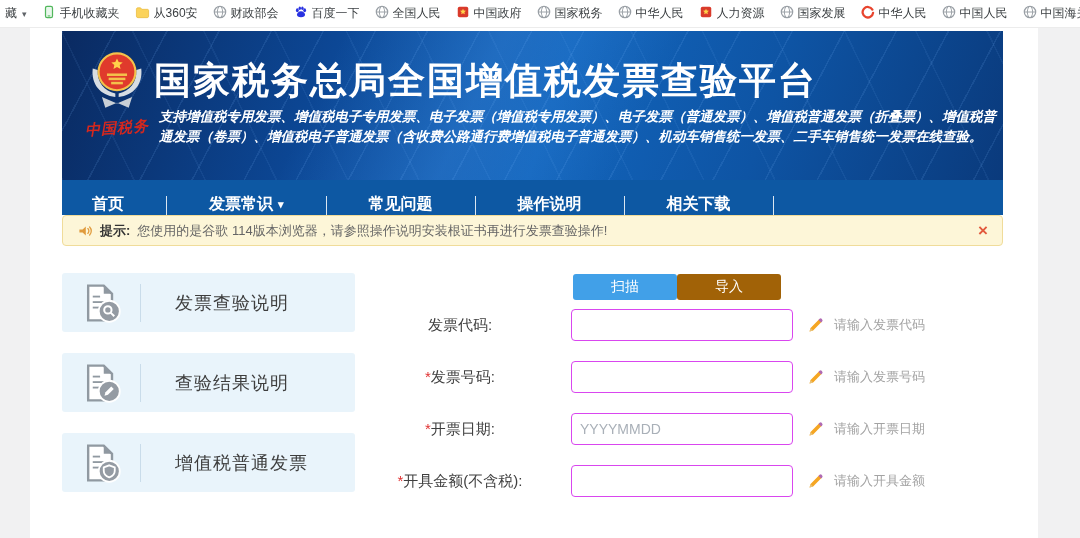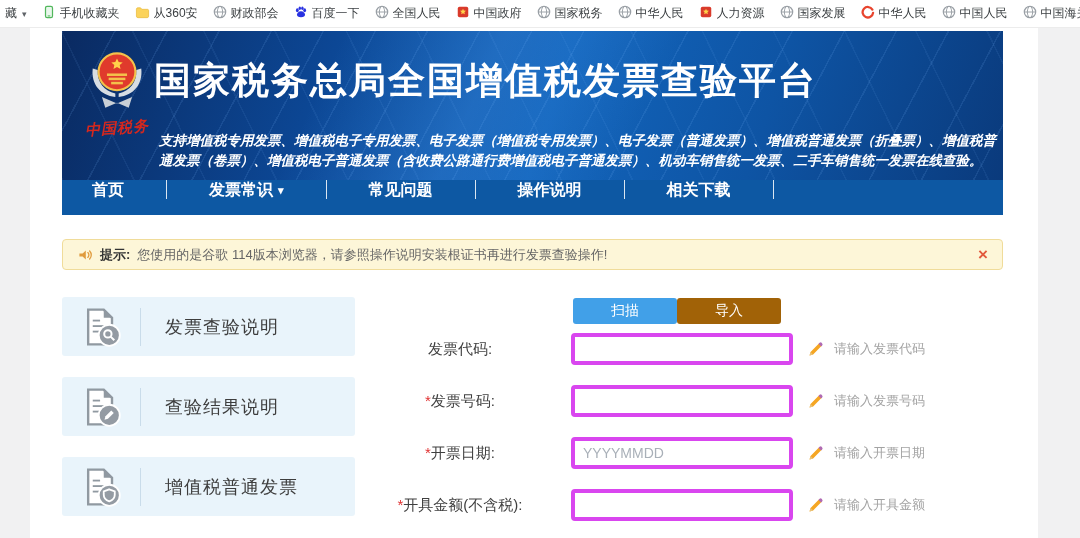--- a/index.html
+++ b/index.html
@@ -31,54 +31,54 @@
     background:
       repeating-linear-gradient(118deg, rgba(125,185,255,.12) 0 1.5px, transparent 1.5px 46px),
       repeating-linear-gradient(64deg, rgba(125,185,255,.08) 0 1.5px, transparent 1.5px 64px); }
   .hdr::after { content:""; position:absolute; inset:0;
     background:linear-gradient(115deg, transparent 28%, rgba(90,170,255,.22) 44%, transparent 62%); }
   .logo-wrap { position:absolute; left:20px; top:14px; z-index:2; text-align:center; }
   .logo-caption { margin-top:-2px; font-family:"DejaVu Serif",serif; font-style:italic; font-weight:bold;
     font-size:15px; color:#d5281e; transform:rotate(-4deg); letter-spacing:1px; }
   .hdr-title { position:absolute; left:92px; top:25px; z-index:2; color:#fff; font-size:37px;
     font-weight:bold; letter-spacing:2px; }
-  .hdr-sub { position:absolute; left:97px; top:100px; z-index:2; width:848px; color:#fff;
+  .hdr-sub { position:absolute; left:97px; top:76px; z-index:2; width:848px; color:#fff;
     font-size:13.5px; font-style:italic; font-weight:bold; line-height:20px; }
 
   
-  .nav { height:35px; background:#0d58a3; display:flex; align-items:flex-start; padding-left:30px; }
+  .nav { height:35px; background:#0d58a3; display:flex; align-items:flex-end; padding-left:30px; }
   .nav-item { color:#fff; font-size:16px; font-weight:600; display:flex; align-items:center; gap:5px; cursor:pointer; }
   .nav-caret { font-size:11px; }
   .nav-sep { width:1px; height:19px; background:rgba(255,255,255,.85); margin:0 42px; flex:0 0 auto; }
 
   
-  .notice { margin-top:24px; height:31px; background:#fdf6d8; border:1px solid #f0dc9a; border-radius:4px;
+  .notice { height:31px; background:#fdf6d8; border:1px solid #f0dc9a; border-radius:4px;
     display:flex; align-items:center; padding:0 14px; font-size:13px; color:#666; gap:7px; }
   .notice b { color:#333; }
   .notice-close { margin-left:auto; color:#e2593c; font-size:17px; font-weight:bold; cursor:pointer; line-height:1; }
 
   
   .main { display:flex; margin-top:27px; }
   .sidebar { width:293px; display:flex; flex-direction:column; gap:21px; flex:0 0 auto; }
   .side-item { height:59px; background:#e9f4fb; border-radius:3px; display:flex; align-items:center; cursor:pointer; }
   .side-icon { width:78px; display:flex; justify-content:center; }
   .side-div { width:1px; height:38px; background:#c9dcea; }
-  .side-label { margin-left:24px; font-size:18px; color:#3d3d3d; letter-spacing:1px; }
+  .side-label { margin-left:34px; font-size:18px; color:#3d3d3d; letter-spacing:1px; }
 
   .form { flex:1; }
   .btn-row { margin-left:218px; margin-top:1px; display:flex; gap:0; margin-bottom:9px; }
   .btn { width:104px; height:26px; border:none; border-radius:3px; color:#fff; font-size:14px;
     display:flex; align-items:center; justify-content:center; cursor:pointer; font-family:inherit; }
   .btn-scan { background:#41a0e8; }
   .btn-import { background:#a16207; }
 
   .field-row { display:flex; align-items:center; margin-bottom:20px; }
   .field-label { width:210px; text-align:center; font-size:15px; color:#3f3f3f; white-space:nowrap; }
   .req { color:#e03131; }
-  .field-input { width:222px; height:32px; border:4px solid #d946ef; border-radius:4px; margin-left:6px;
+  .field-input { width:222px; height:32px; border:1px solid #d946ef; border-radius:4px; margin-left:6px;
     padding:0 8px; font-size:14px; color:#333; outline:none; font-family:inherit; }
   .field-input::placeholder { color:#a9b0b8; }
   .pencil { margin-left:14px; display:flex; }
   .hint { margin-left:10px; font-size:13px; color:#a3a3a3; }
 </style>
 </head>
 <body>
 
 <div class="bm-bar">
   <div class="bm-overflow">

